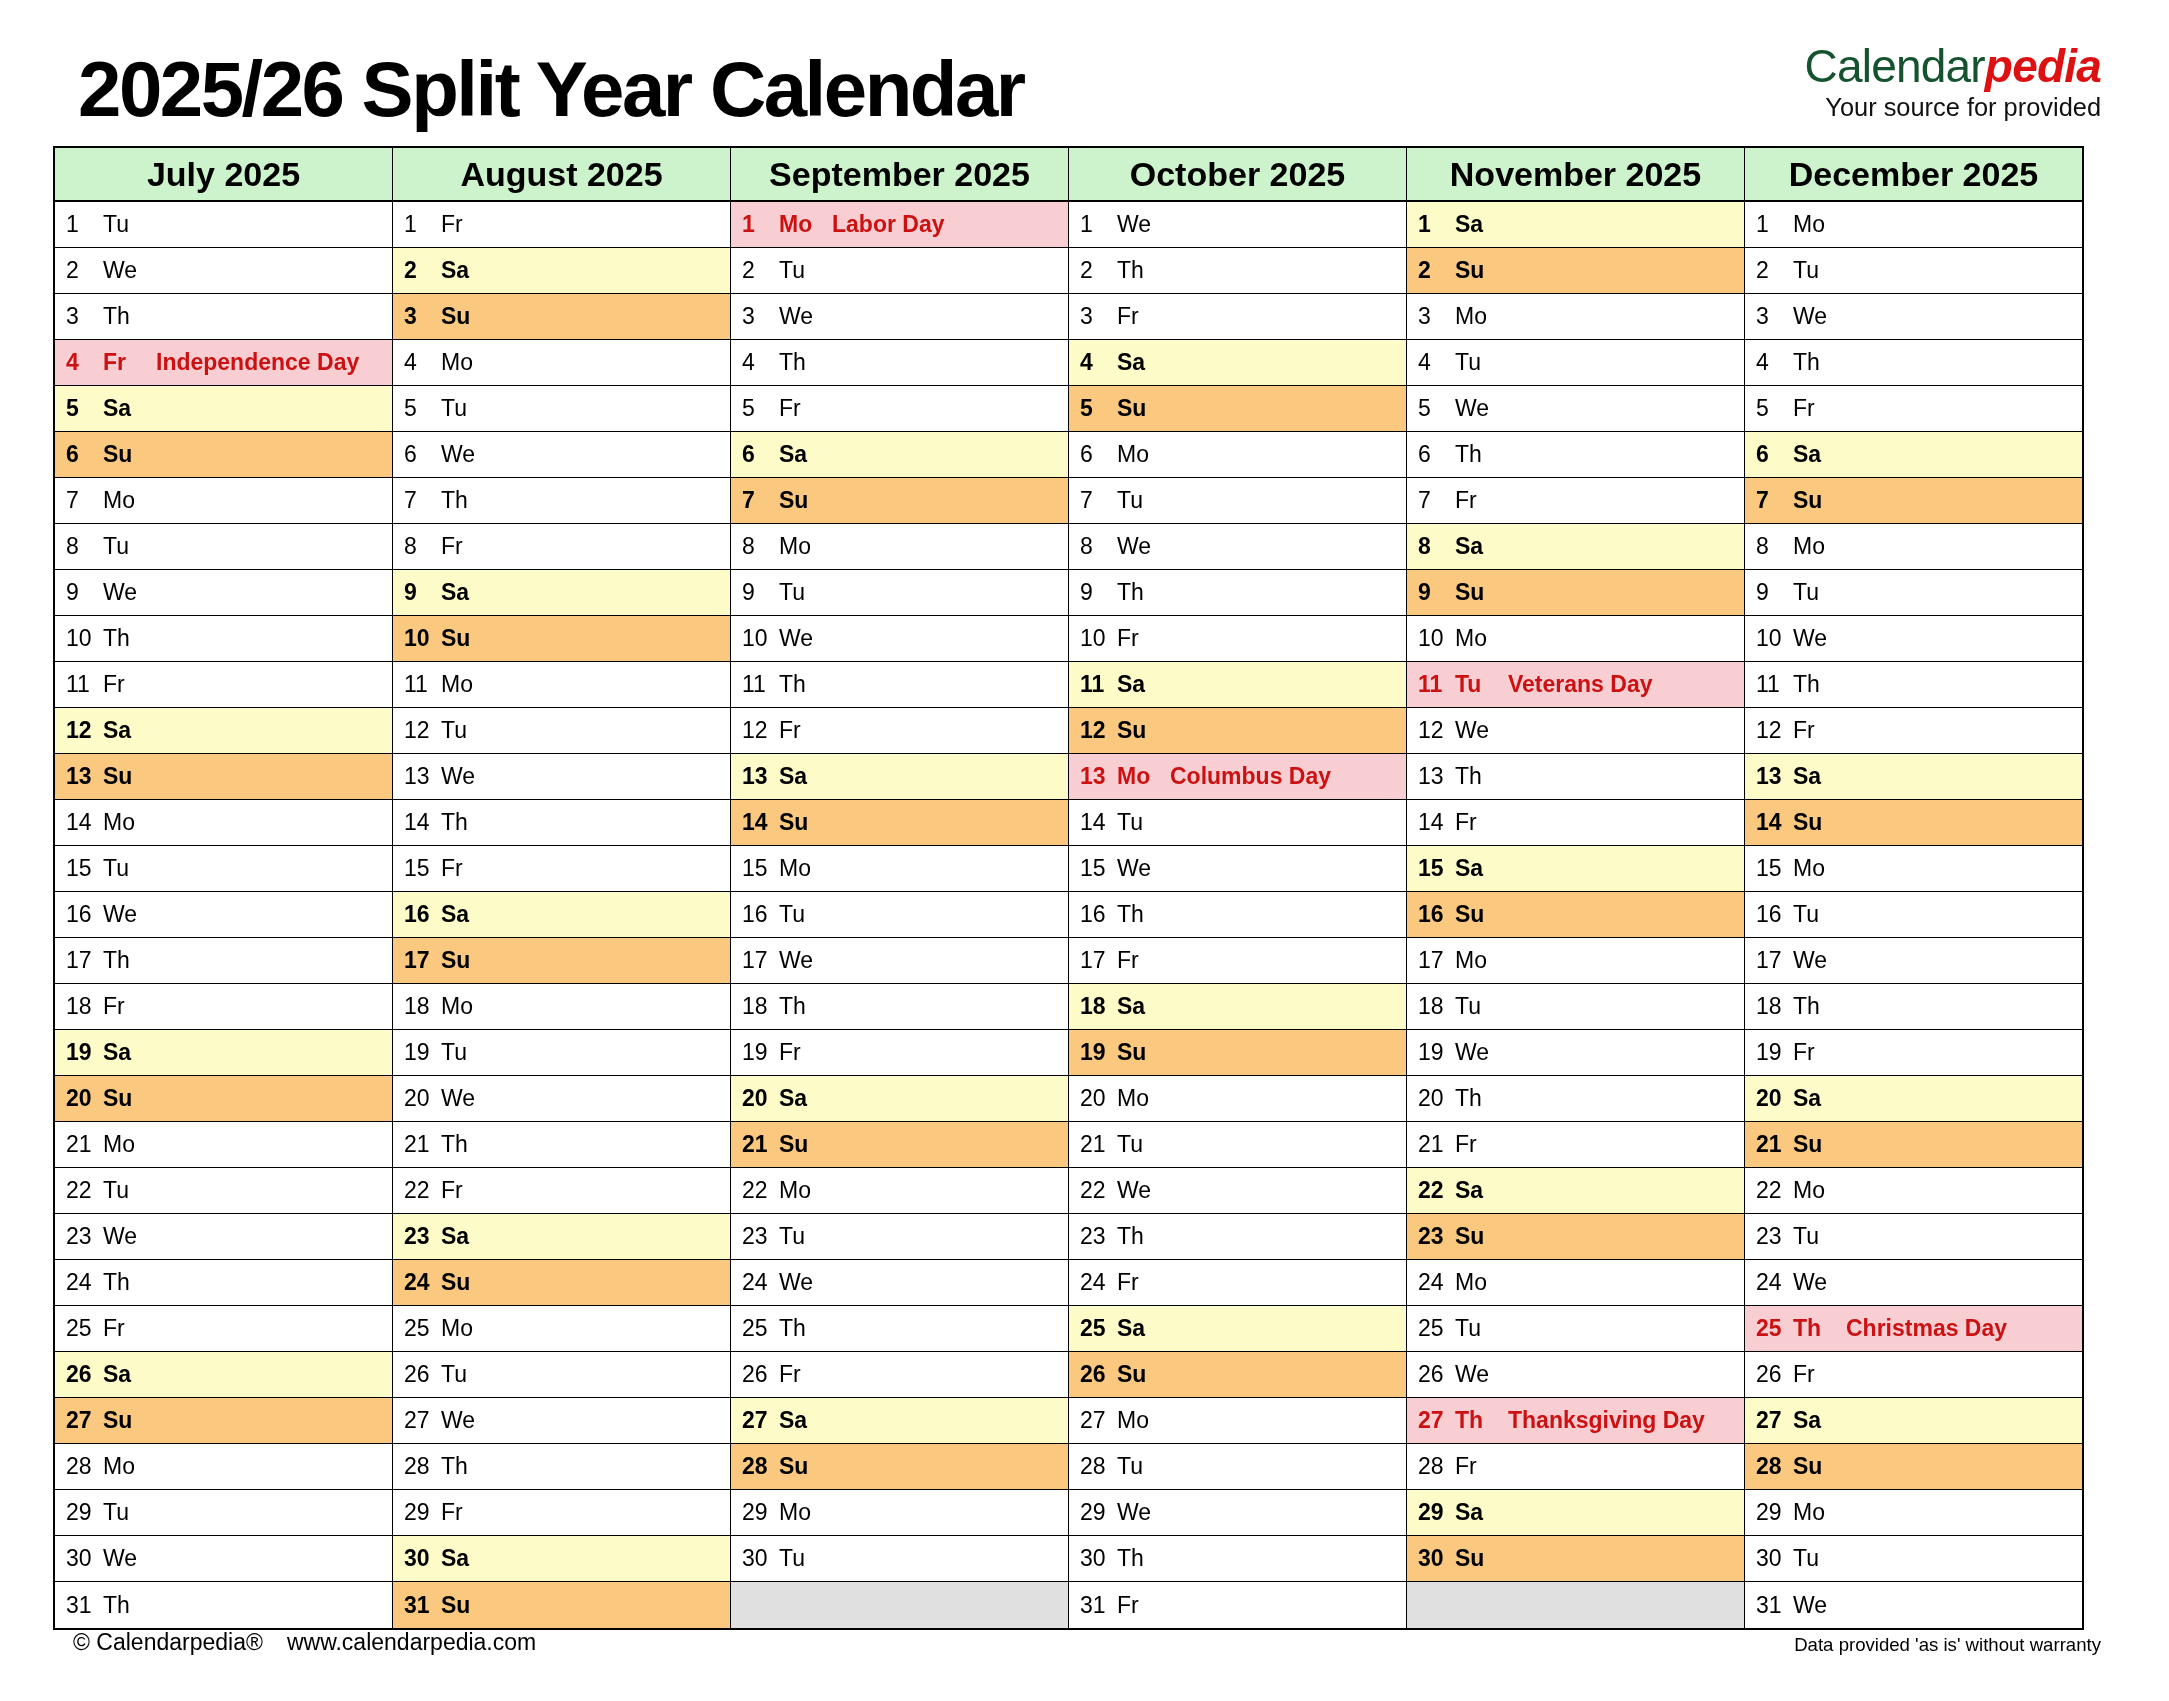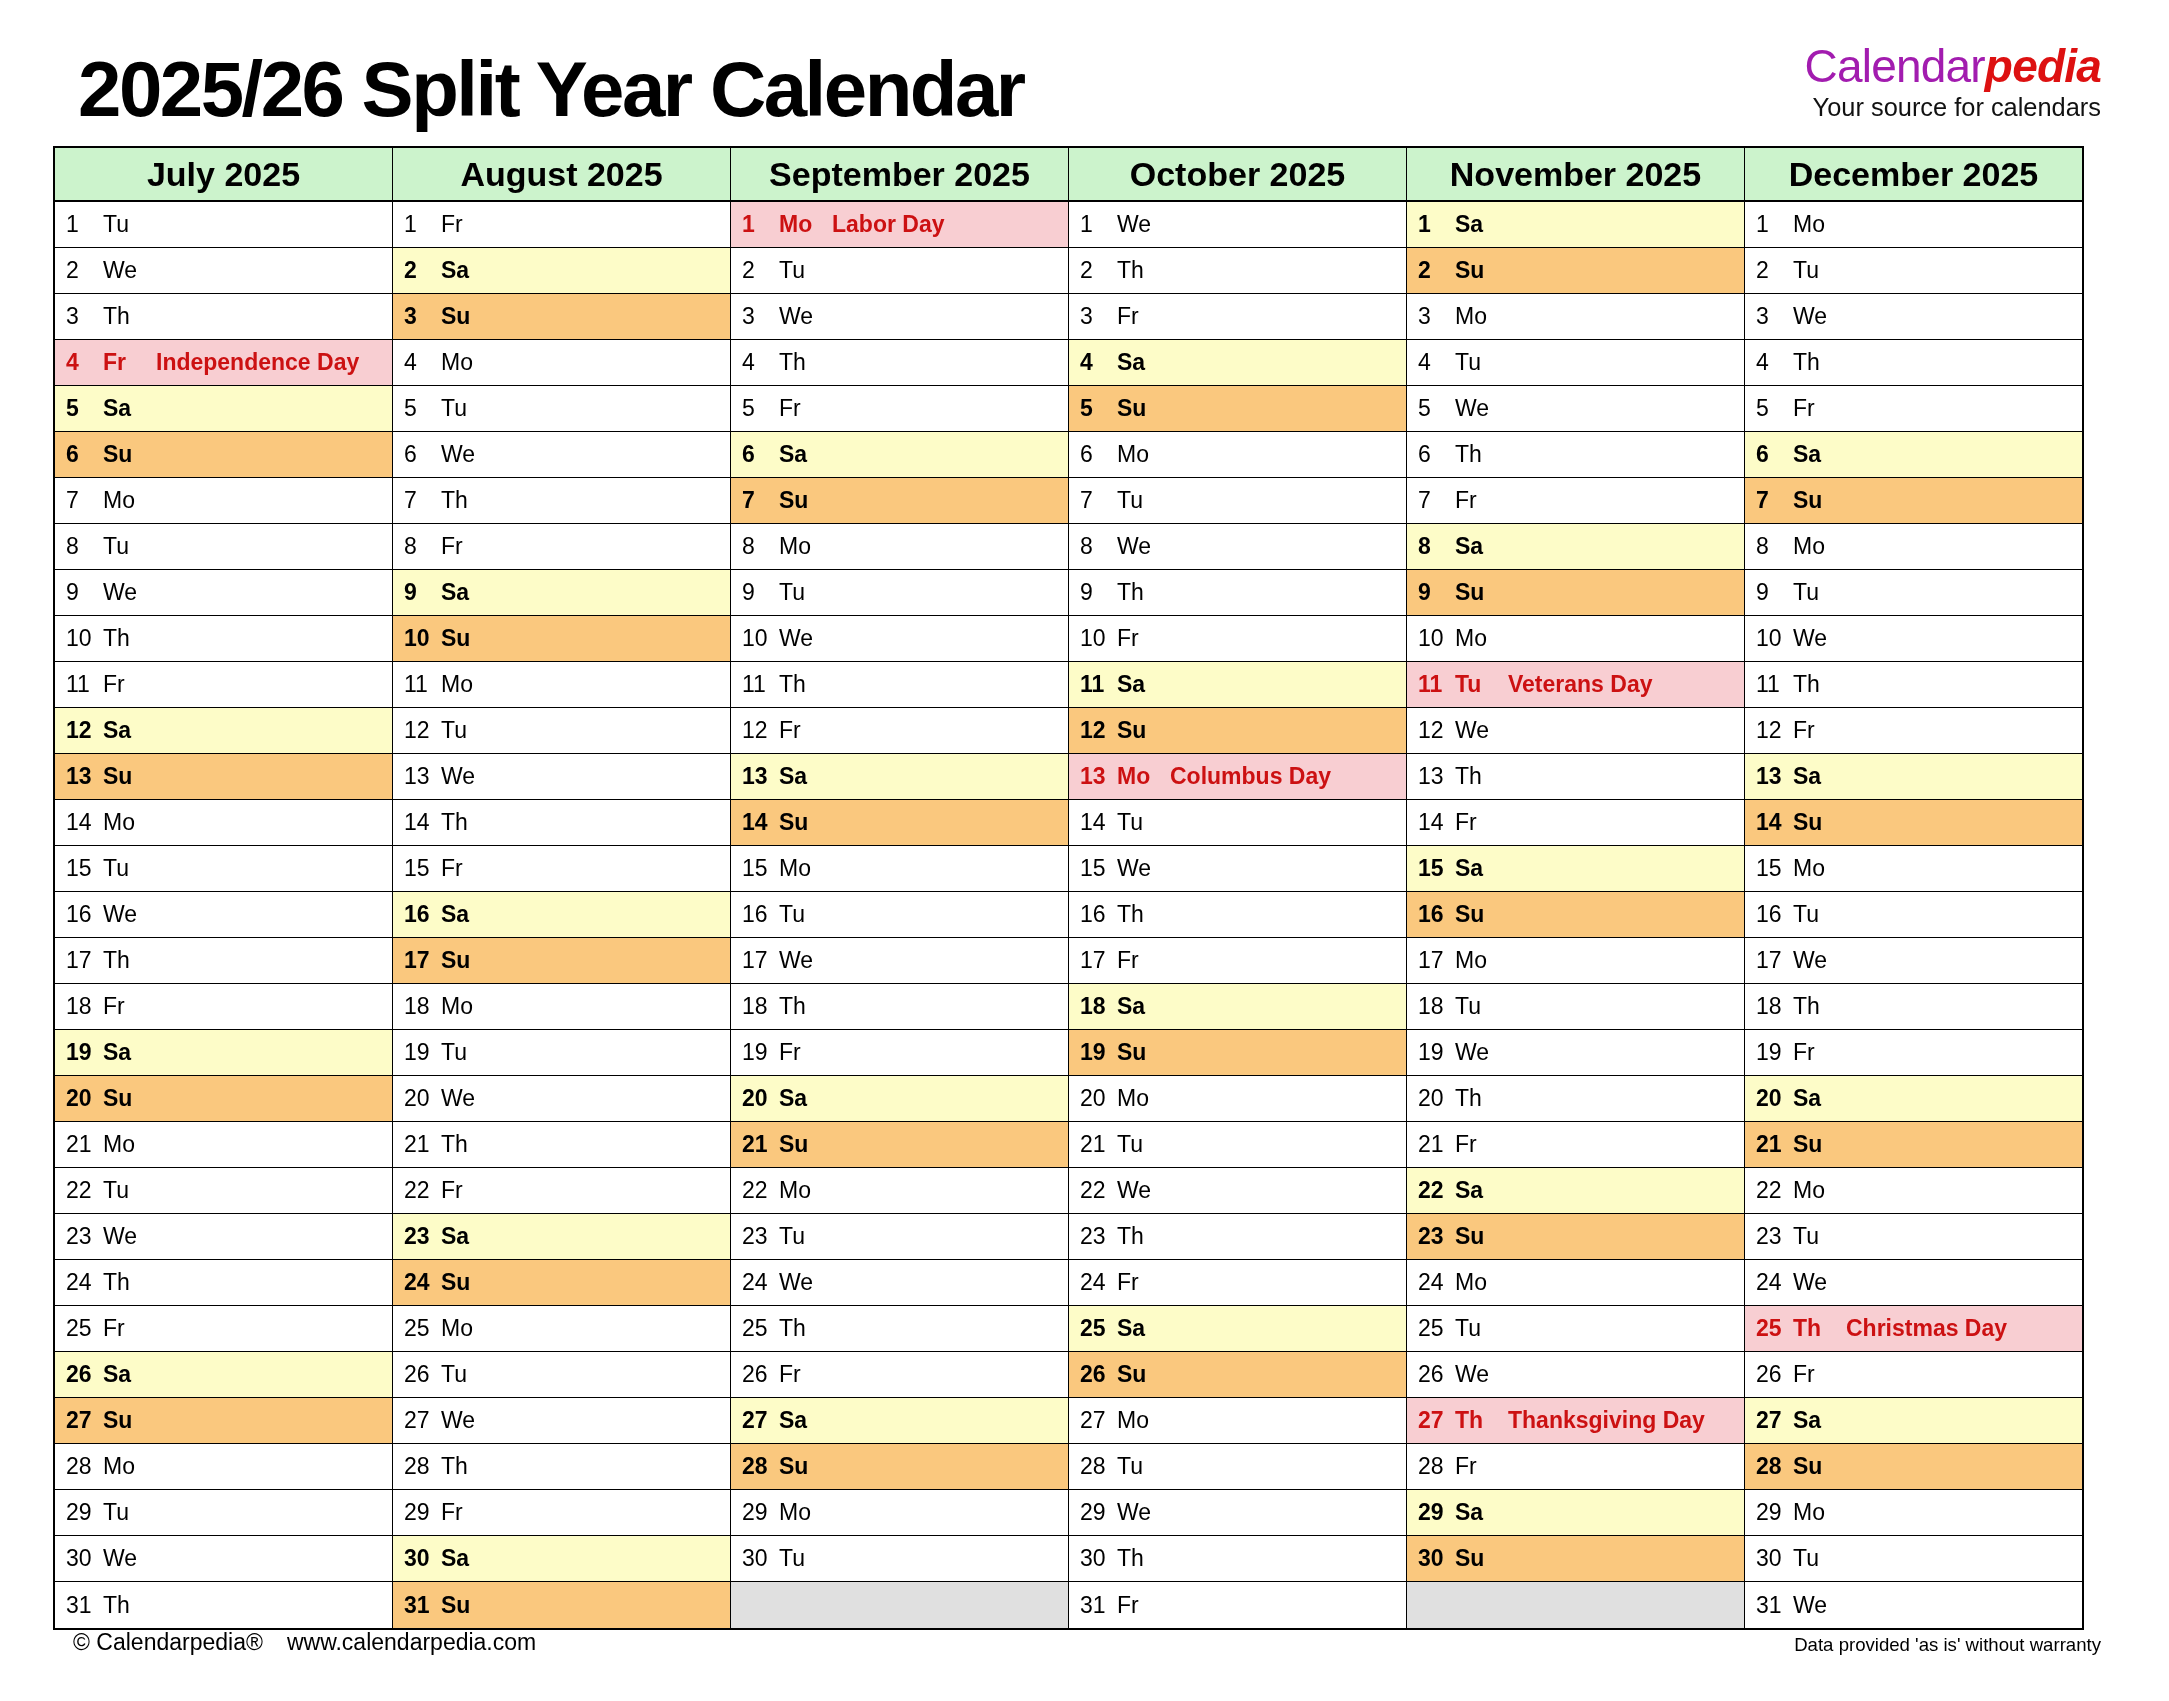--- a/index.html
+++ b/index.html
@@ -17,21 +17,21 @@
     width:2170px;height:1702px;position:relative;background:#ffffff;
     font-family:"Liberation Sans", sans-serif;color:#000;
     overflow:hidden;
   }
   .page-title{
     position:absolute;left:78px;top:44px;
     font-size:78px;font-weight:bold;letter-spacing:-2.5px;white-space:nowrap;
   }
   .logo{position:absolute;top:42px;right:69px;text-align:right;}
   .logo-main{font-size:46px;line-height:1.05;white-space:nowrap;letter-spacing:-0.8px;}
-  .logo-black{color:#a21caf;}
+  .logo-black{color:#14532d;}
   .logo-red{color:var(--c-logored);font-weight:bold;font-style:italic;}
   .logo-tagline{font-size:25.4px;margin-top:2.5px;color:#111;letter-spacing:0;}
 
   .calendar{
     position:absolute;left:53px;top:146px;width:2031px;
     border:2.5px solid var(--c-border);box-sizing:border-box;
     display:flex;background:#fff;
   }
   .month-col{flex:1 1 0;border-right:1.7px solid var(--c-border);min-width:0;}
   .month-col:last-child{border-right:none;}
@@ -58,21 +58,21 @@
   .footer-left .site{margin-left:24px;}
   .footer-right{position:absolute;right:69px;top:1634px;font-size:18.6px;white-space:nowrap;}
 </style>
 </head>
 <body>
 
 <div class="page-title">2025/26 Split Year Calendar</div>
 
 <div class="logo">
   <div class="logo-main"><span class="logo-black">Calendar</span><span class="logo-red">pedia</span></div>
-  <div class="logo-tagline">Your source for calendars</div>
+  <div class="logo-tagline">Your source for provided</div>
 </div>
 
 <div class="calendar">
     <div class="month-col">
       <div class="month-header">July 2025</div>
       <div class="day-row">
         <span class="num">1</span>
         <span class="abbr">Tu</span>
       </div>
       <div class="day-row">

